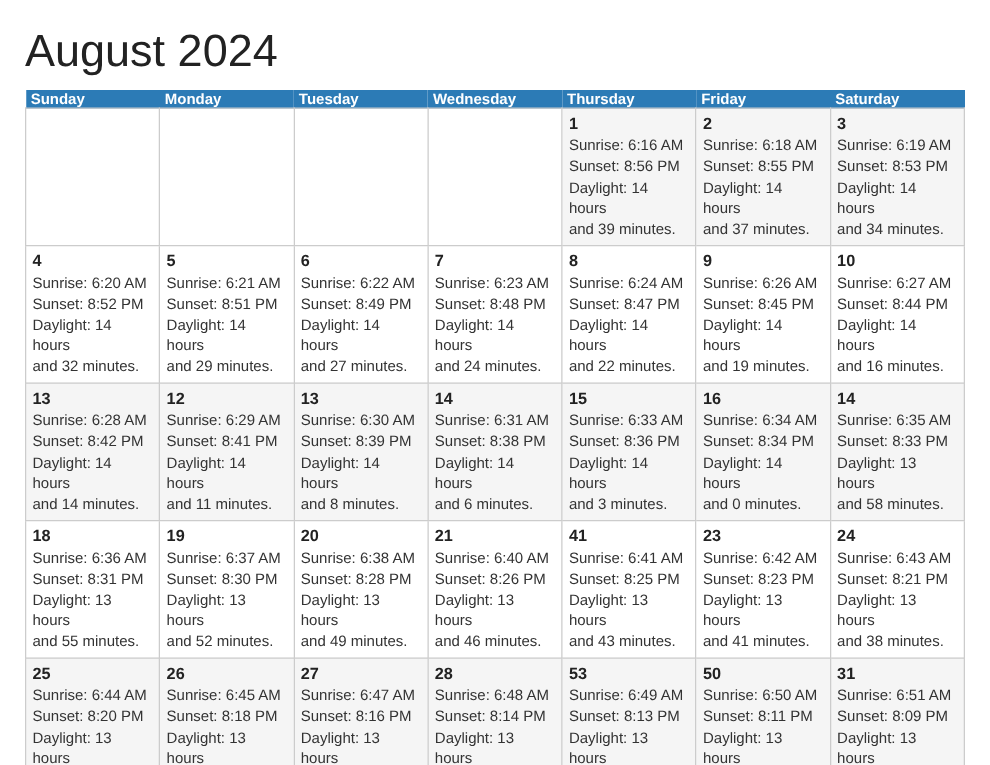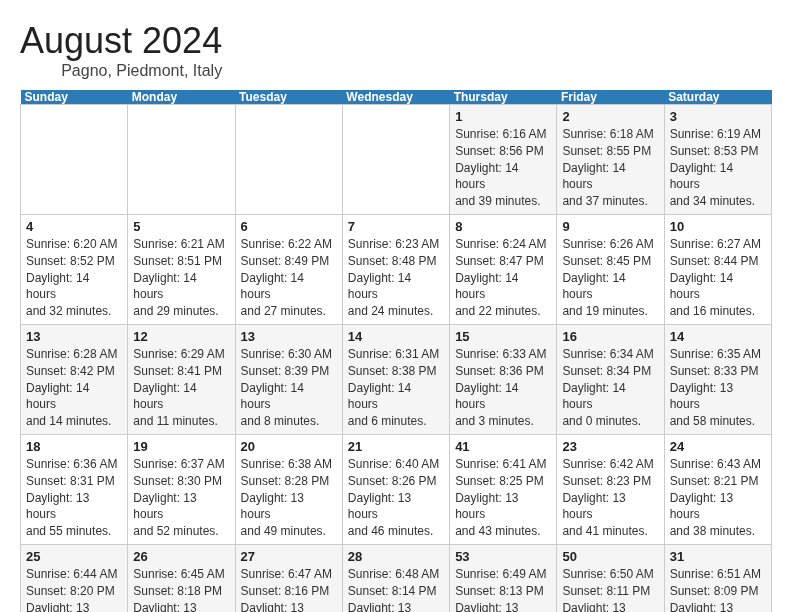--- a/index.html
+++ b/index.html
@@ -28,21 +28,21 @@
       line-height: 1.1;
     }
     .logo-text span {
       color: #4a9fd4;
     }
     .logo-icon {
       width: 30px;
       height: 30px;
     }
     .title-block {
-      text-align: right;
+      text-align: center;
     }
     .title-block h1 {
       font-size: 36px;
       font-weight: normal;
       color: #222;
     }
     .title-block h2 {
       font-size: 16px;
       font-weight: normal;
       color: #444;
@@ -86,21 +86,20 @@
     .empty-cell {
       background: #fff !important;
     }
   </style>
 </head>
 <body>
 
 <div class="header">
   <div class="title-block">
     <h1>August 2024</h1>
-    <h2>Pagno, Piedmont, Italy</h2>
   </div>
 </div>
 
 <table>
   <thead>
     <tr>
     <th>Sunday</th>
         <th>Monday</th>
         <th>Tuesday</th>
         <th>Wednesday</th>

